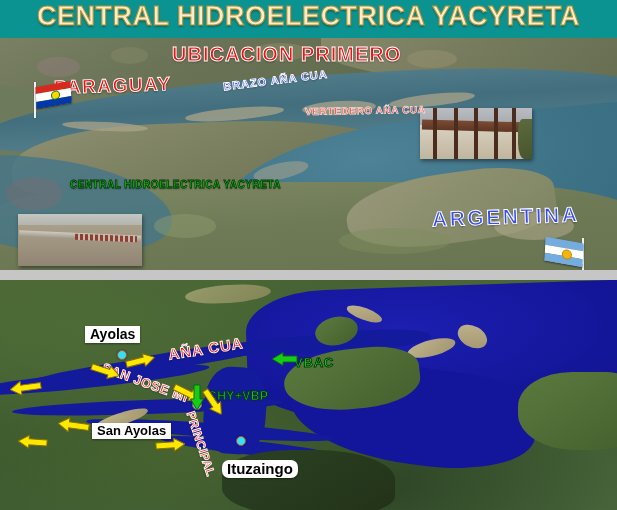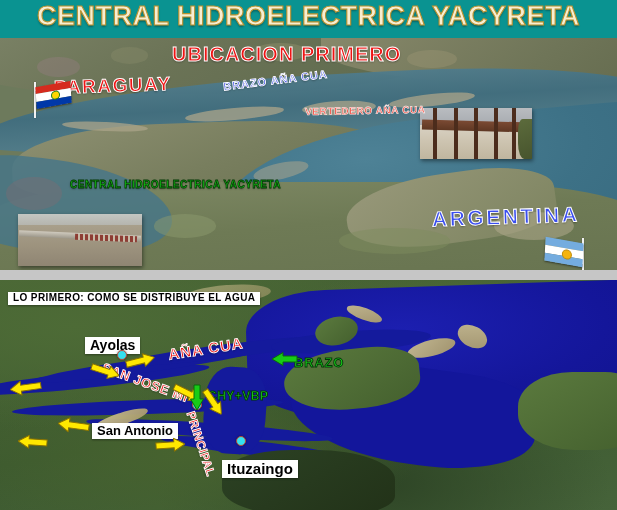--- a/index.html
+++ b/index.html
@@ -277,38 +277,37 @@
       <div class="b-isl" style="left:66%;top:26%;width:8%;height:7%;transform:rotate(-14deg);"></div>
       <div class="b-isl" style="left:74%;top:20%;width:5%;height:9%;transform:rotate(28deg);"></div>
       <div class="b-isl" style="left:62%;top:36%;width:4%;height:4%;"></div>
       <div class="b-green-isl" style="left:51%;top:16%;width:7%;height:12%;transform:rotate(-12deg);"></div>
       <div class="b-green-isl" style="left:46%;top:30%;width:22%;height:26%;border-radius:48% 38% 42% 50%;transform:rotate(-6deg);"></div>
       <div class="b-green-isl" style="left:84%;top:40%;width:20%;height:34%;border-radius:44% 30% 36% 46%;"></div>
       <div class="b-green-isl" style="left:36%;top:74%;width:28%;height:28%;border-radius:40% 46% 30% 42%;background:linear-gradient(150deg,#2c4224,#223218);"></div>
       <div class="b-isl" style="left:30%;top:2%;width:14%;height:8%;opacity:.6;transform:rotate(-4deg);"></div>
     </div>
 
-    <div class="lbl lbl-box" style="left:8px;top:12px;font-size:10px;letter-spacing:.4px;">LO PRIMERO: COMO SE DISTRIBUYE EL AGUA</div>
 
     <div class="citydot" style="left:117px;top:70px;"></div>
     <div class="citydot" style="left:192px;top:120px;"></div>
     <div class="citydot" style="left:236px;top:156px;"></div>
 
-    <div class="lbl lbl-box" style="left:85px;top:46px;font-size:14px;margin-top:11px;">Ayolas</div>
-    <div class="lbl lbl-box" style="left:92px;top:143px;font-size:13px;">San Antonio</div>
-    <div class="lbl lbl-box" style="left:222px;top:180px;font-size:15px;">Ituzaingo</div>
+    <div class="lbl lbl-box" style="left:85px;top:46px;font-size:14px;">Ayolas</div>
+    <div class="lbl lbl-box" style="left:92px;top:143px;font-size:13px;">San Ayolas</div>
+    <div class="lbl lbl-box" style="left:222px;top:180px;font-size:15px;border-radius:7px;">Ituzaingo</div>
 
     <div class="lbl lbl-red" style="left:168px;top:61px;font-size:15px;letter-spacing:1px;transform:rotate(-9deg);">AÑA CUA</div>
 
     <div class="lbl lbl-red" style="left:100px;top:96px;font-size:13px;letter-spacing:.6px;transform:rotate(20deg);">SAN JOSE MI</div>
 
     <div class="lbl lbl-red" style="left:196px;top:130px;font-size:12px;letter-spacing:.4px;transform:rotate(72deg);transform-origin:left top;">PRINCIPAL</div>
 
 
-    <div class="lbl lbl-green2" style="left:294px;top:76px;font-size:13px;letter-spacing:.8px;">BRAZO</div>
+    <div class="lbl lbl-green2" style="left:294px;top:76px;font-size:13px;letter-spacing:.8px;">VBAC</div>
 
     <div class="lbl lbl-green2" style="left:208px;top:110px;font-size:12px;letter-spacing:.5px;">CHY+VBP</div>
 
     <div class="arrow" style="left:10px;top:100px;transform:rotate(-8deg);">
       <svg width="32" height="15" viewBox="0 0 32 15">
           <path d="M0 7.5 L11 0.5 L11 4.5 L31 4.5 L31 10.5 L11 10.5 L11 14.5 Z" fill="#ffe800" stroke="#8a7200" stroke-width="1"></path>
         </svg>
     </div>
     <div class="arrow" style="left:58px;top:138px;transform:rotate(8deg);">
       <svg width="32" height="15" viewBox="0 0 32 15">

